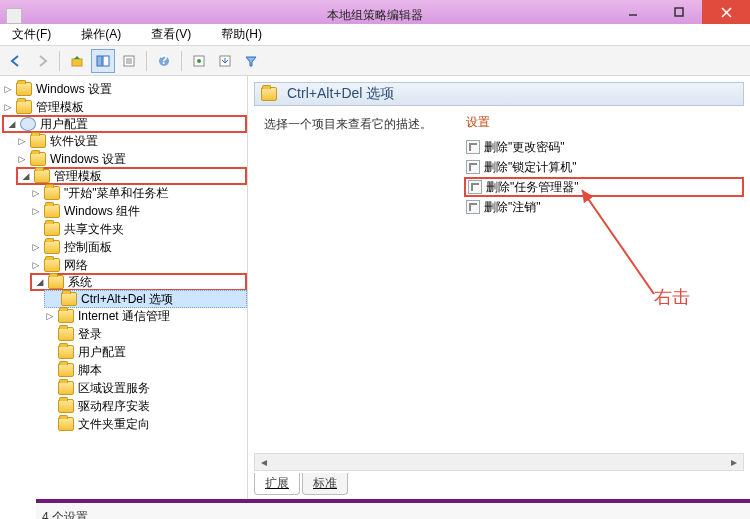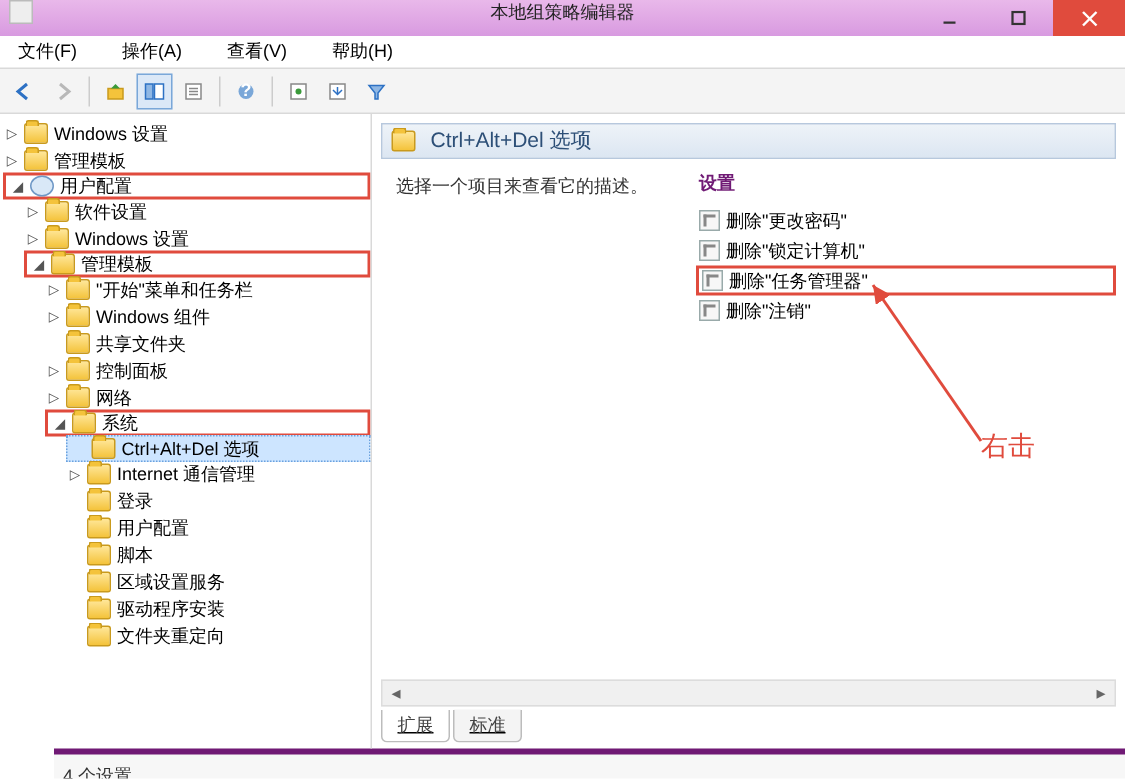--- a/index.html
+++ b/index.html
@@ -1,19 +1,19 @@
 <!DOCTYPE html>
 <html><head>
 <meta charset="utf-8">
 <style>
   * { box-sizing: border-box; margin: 0; padding: 0; font-family: "Microsoft YaHei", "SimSun", sans-serif; font-size: 12px; }
   body { width: 750px; height: 519px; background: #fff; position: relative; overflow: hidden; }
 
   
-  .titlebar { height: 24px; background: linear-gradient(#e9b8ea,#d89ae0); display: flex; align-items: flex-start; position: relative; }
+  .titlebar { height: 24px; background: linear-gradient(#e9b8ea,#d89ae0); display: flex; align-items: flex-end; position: relative; }
   .titlebar .app-icon { width: 16px; height: 16px; margin: 0 6px; background: #eee; border: 1px solid #bbb; }
   .titlebar .title { position: absolute; left: 50%; transform: translateX(-50%); color: #222; }
   .win-btns { margin-left: auto; display: flex; height: 100%; }
   .win-btn { width: 46px; display:flex; align-items:center; justify-content:center; color:#333; }
   .win-btn.close { background:#e04b3d; color:#fff; width:48px; }
   .win-btn svg { pointer-events:none; }
 
   
   .menubar { height: 22px; background:#fff; border-bottom:1px solid #d9d9d9; display:flex; align-items:center; padding:0 4px; gap:14px; }
   .menu-item { padding: 2px 8px; }
@@ -44,21 +44,21 @@
   .lbl { }
 
   
   .chead { height:24px; background:linear-gradient(#eef3f8,#dce6f2); border:1px solid #b7c8dd; margin:6px 6px 4px 6px; display:flex; align-items:center; padding:0 6px; gap:6px; }
   .chead .ic.folder { width:16px; height:14px; }
   .chead .ttl { font-size:14px; color:#2d4f77; }
 
   .ccols { flex:1; display:flex; margin:0 6px; position:relative; overflow:hidden; }
   .cdesc { width:200px; color:#333; padding-top:6px;margin-left:10px; }
   .clist { flex:1; border-left:0; padding-top:2px; position:relative; }
-  .clist .hdr { color:#701a75; padding:2px 0 6px 2px;font-weight:bold; }
+  .clist .hdr { color:#c2410c; padding:2px 0 6px 2px; }
   .setting-row { display:flex; align-items:center; height:20px; gap:4px; padding-left:2px; }
   .setting-row .pic { width:14px; height:14px; border:1px solid #9aa; background:#f7f7f7; display:inline-flex; }
   .setting-row .pic::before { content:""; margin:2px; flex:1; border-left:2px solid #888; border-top:2px solid #888; }
   .setting-row.hl2 { border:2px solid #e04b3d; }
 
   
   .annot { position:absolute; pointer-events:none; }
   .annot-label { position:absolute; color:#e04b3d; font-size:18px; }
 
   

